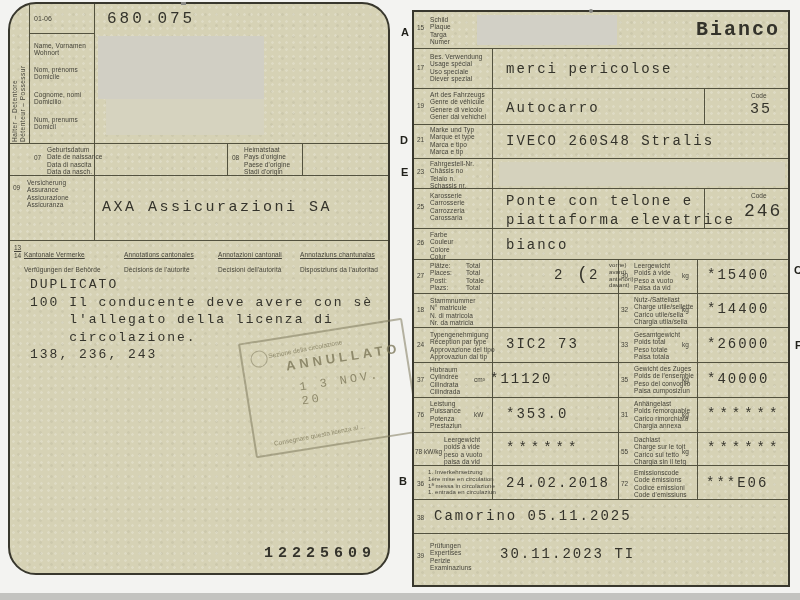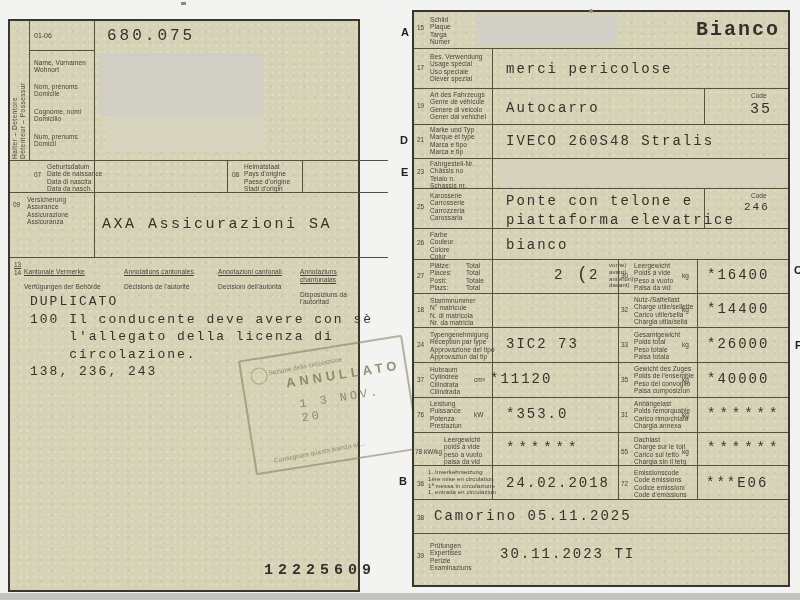--- a/index.html
+++ b/index.html
@@ -47,21 +47,21 @@
   .stamp .s-bottom{position:absolute;left:18px;bottom:8px;font-size:6.5px;transform:rotate(-2deg);white-space:nowrap;}
   .stamp .s-emblem{position:absolute;left:8px;top:8px;width:15px;height:15px;border:1px solid rgba(128,122,92,.55);border-radius:50%;}
   .code-lbl{position:absolute;font-size:6.5px;color:#44433a;}
   .kg{position:absolute;font-size:6.5px;color:#44433a;}
   .mark{position:absolute;background:#8a8a86;}
   .bstrip{position:absolute;left:0;bottom:0;width:800px;height:7px;background:#c3c3c0;}
 </style>
 </head>
 <body>
 
-<div class="page" style="left:8px;top:19px;width:352px;height:573px;">
+<div class="page" style="left:8px;top:2px;width:382px;height:573px;border-radius:28px;">
 
   <div class="vl" style="left:19px;top:0;height:139px;"></div>
   <div class="vl" style="left:84px;top:0;height:236px;"></div>
   <div class="hl" style="left:19px;top:29px;width:65px;"></div>
   <div class="hl" style="left:0;top:139px;width:378px;"></div>
   <div class="hl" style="left:0;top:171px;width:378px;"></div>
   <div class="hl" style="left:0;top:236px;width:378px;"></div>
   <div class="vl" style="left:217px;top:139px;height:32px;"></div>
   <div class="vl" style="left:292px;top:139px;height:32px;"></div>
 
@@ -200,21 +200,21 @@
   <div class="redact" style="left:85px;top:150px;width:286px;height:24px;background:#d5d2bd;"></div>
 
   <div class="num" style="left:3px;top:191px;">25</div>
   <div class="lbl" style="left:16px;top:180px;">Karosserie
 Carrosserie
 Carrozzeria
 Carossaria</div>
   <div class="val" style="left:92px;top:180px;line-height:19px;">Ponte con telone e
 piattaforma elevatrice</div>
   <div class="code-lbl" style="left:337px;top:180px;">Code</div>
-  <div class="val" style="left:330px;top:189px;font-size:11px;">246</div>
+  <div class="val" style="left:330px;top:189px;font-size:18px;">246</div>
 
   <div class="num" style="left:3px;top:227px;">26</div>
   <div class="lbl" style="left:16px;top:219px;">Farbe
 Couleur
 Colore
 Colur</div>
   <div class="val" style="left:92px;top:225px;">bianco</div>
 
   <div class="num" style="left:3px;top:260px;">27</div>
   <div class="lbl" style="left:16px;top:250px;">Plätze:
@@ -231,21 +231,21 @@
   <div class="lbl" style="left:195px;top:250px;font-size:6px;">vorne)
 avant)
 anteriori)
 davant)</div>
   <div class="num" style="left:207px;top:260px;">30</div>
   <div class="lbl" style="left:220px;top:250px;">Leergewicht
 Poids à vide
 Peso a vuoto
 Paisa da vid</div>
   <div class="kg" style="left:268px;top:260px;">kg</div>
-  <div class="val" style="left:293px;top:255px;">*16400</div>
+  <div class="val" style="left:293px;top:255px;">*15400</div>
 
   <div class="num" style="left:3px;top:294px;">18</div>
   <div class="lbl" style="left:16px;top:285px;">Stammnummer
 N° matricule
 N. di matricola
 Nr. da matricla</div>
   <div class="num" style="left:207px;top:294px;">32</div>
   <div class="lbl" style="left:220px;top:284px;">Nutz-/Sattellast
 Charge utile/sellette
 Carico utile/sella

